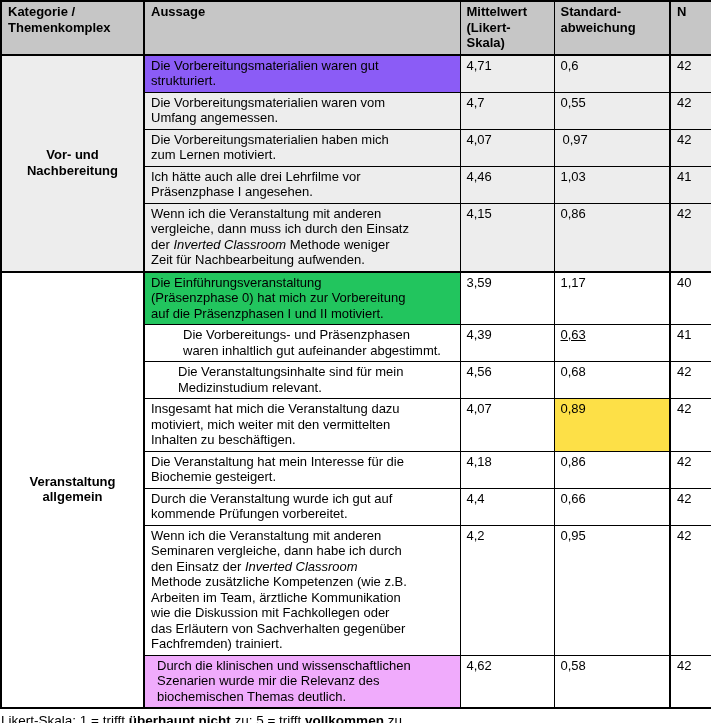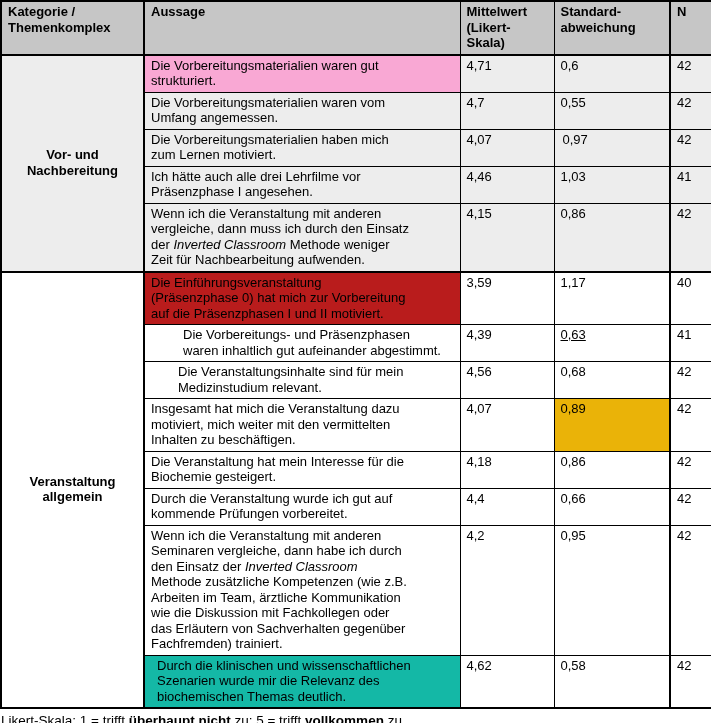--- a/index.html
+++ b/index.html
@@ -76,21 +76,21 @@
 Skala)</th>
       <th class="col-sd-sep" style="background: rgb(198, 198, 198);">Standard-
 abweichung</th>
       <th style="background: rgb(198, 198, 198);">N</th>
     </tr>
   </thead>
   <tbody>
       <tr>
         <td class="cat col-cat-sep" rowspan="5" style="background: rgb(237, 237, 237);">Vor- und
 Nachbereitung</td>
-        <td class="statement-cell" style="background: #f9a8d4;"><span>Die Vorbereitungsmaterialien waren gut
+        <td class="statement-cell" style="background: #8b5cf6;"><span>Die Vorbereitungsmaterialien waren gut
 strukturiert.</span></td>
         <td class="num-cell" style="background: rgb(237, 237, 237);">4,71</td>
         <td class="num-cell col-sd-sep" style="background: rgb(237, 237, 237);">0,6</td>
         <td class="num-cell" style="background: rgb(237, 237, 237);">42</td>
       </tr>
       <tr>
         <td class="statement-cell" style="background: rgb(237, 237, 237);"><span>Die Vorbereitungsmaterialien waren vom
 Umfang angemessen.</span></td>
         <td class="num-cell" style="background: rgb(237, 237, 237);">4,7</td>
         <td class="num-cell col-sd-sep" style="background: rgb(237, 237, 237);">0,55</td>
@@ -115,21 +115,21 @@
 vergleiche, dann muss ich durch den Einsatz
 der </span><span class="seg-i">Inverted Classroom</span><span> Methode weniger
 Zeit für Nachbearbeitung aufwenden.</span></td>
         <td class="num-cell" style="background: rgb(237, 237, 237);">4,15</td>
         <td class="num-cell col-sd-sep" style="background: rgb(237, 237, 237);">0,86</td>
         <td class="num-cell" style="background: rgb(237, 237, 237);">42</td>
       </tr>
       <tr class="section-start">
         <td class="cat col-cat-sep" rowspan="8" style="background: rgb(255, 255, 255);">Veranstaltung
 allgemein</td>
-        <td class="statement-cell" style="background: #b91c1c;"><span>Die Einführungsveranstaltung
+        <td class="statement-cell" style="background: #22c55e;"><span>Die Einführungsveranstaltung
 (Präsenzphase 0) hat mich zur Vorbereitung
 auf die Präsenzphasen I und II motiviert.</span></td>
         <td class="num-cell" style="background: rgb(255, 255, 255);">3,59</td>
         <td class="num-cell col-sd-sep" style="background: rgb(255, 255, 255);">1,17</td>
         <td class="num-cell" style="background: rgb(255, 255, 255);">40</td>
       </tr>
       <tr>
         <td class="statement-cell" style="background: rgb(255, 255, 255); padding-left: 38px;"><span>Die Vorbereitungs- und Präsenzphasen
 waren inhaltlich gut aufeinander abgestimmt.</span></td>
         <td class="num-cell" style="background: rgb(255, 255, 255);">4,39</td>
@@ -141,21 +141,21 @@
 Medizinstudium relevant.</span></td>
         <td class="num-cell" style="background: rgb(255, 255, 255);">4,56</td>
         <td class="num-cell col-sd-sep" style="background: rgb(255, 255, 255);">0,68</td>
         <td class="num-cell" style="background: rgb(255, 255, 255);">42</td>
       </tr>
       <tr>
         <td class="statement-cell" style="background: rgb(255, 255, 255);"><span>Insgesamt hat mich die Veranstaltung dazu
 motiviert, mich weiter mit den vermittelten
 Inhalten zu beschäftigen.</span></td>
         <td class="num-cell" style="background: rgb(255, 255, 255);">4,07</td>
-        <td class="num-cell col-sd-sep" style="background: #eab308;">0,89</td>
+        <td class="num-cell col-sd-sep" style="background: #fde047;">0,89</td>
         <td class="num-cell" style="background: rgb(255, 255, 255);">42</td>
       </tr>
       <tr>
         <td class="statement-cell" style="background: rgb(255, 255, 255);"><span>Die Veranstaltung hat mein Interesse für die
 Biochemie gesteigert.</span></td>
         <td class="num-cell" style="background: rgb(255, 255, 255);">4,18</td>
         <td class="num-cell col-sd-sep" style="background: rgb(255, 255, 255);">0,86</td>
         <td class="num-cell" style="background: rgb(255, 255, 255);">42</td>
       </tr>
       <tr>
@@ -172,21 +172,21 @@
 Methode zusätzliche Kompetenzen (wie z.B.
 Arbeiten im Team, ärztliche Kommunikation
 wie die Diskussion mit Fachkollegen oder
 das Erläutern von Sachverhalten gegenüber
 Fachfremden) trainiert.</span></td>
         <td class="num-cell" style="background: rgb(255, 255, 255);">4,2</td>
         <td class="num-cell col-sd-sep" style="background: rgb(255, 255, 255);">0,95</td>
         <td class="num-cell" style="background: rgb(255, 255, 255);">42</td>
       </tr>
       <tr>
-        <td class="statement-cell" style="background: #14b8a6; padding-left: 12px;"><span>Durch die klinischen und wissenschaftlichen
+        <td class="statement-cell" style="background: #f0abfc; padding-left: 12px;"><span>Durch die klinischen und wissenschaftlichen
 Szenarien wurde mir die Relevanz des
 biochemischen Themas deutlich.</span></td>
         <td class="num-cell" style="background: rgb(255, 255, 255);">4,62</td>
         <td class="num-cell col-sd-sep" style="background: rgb(255, 255, 255);">0,58</td>
         <td class="num-cell" style="background: rgb(255, 255, 255);">42</td>
       </tr>
     </tbody>
 </table>
 
 <div class="footnote"><span>Likert-Skala: 1 = trifft </span><span class="seg-b">überhaupt nicht</span><span> zu; 5 = trifft </span><span class="seg-b">vollkommen</span><span> zu</span></div>

